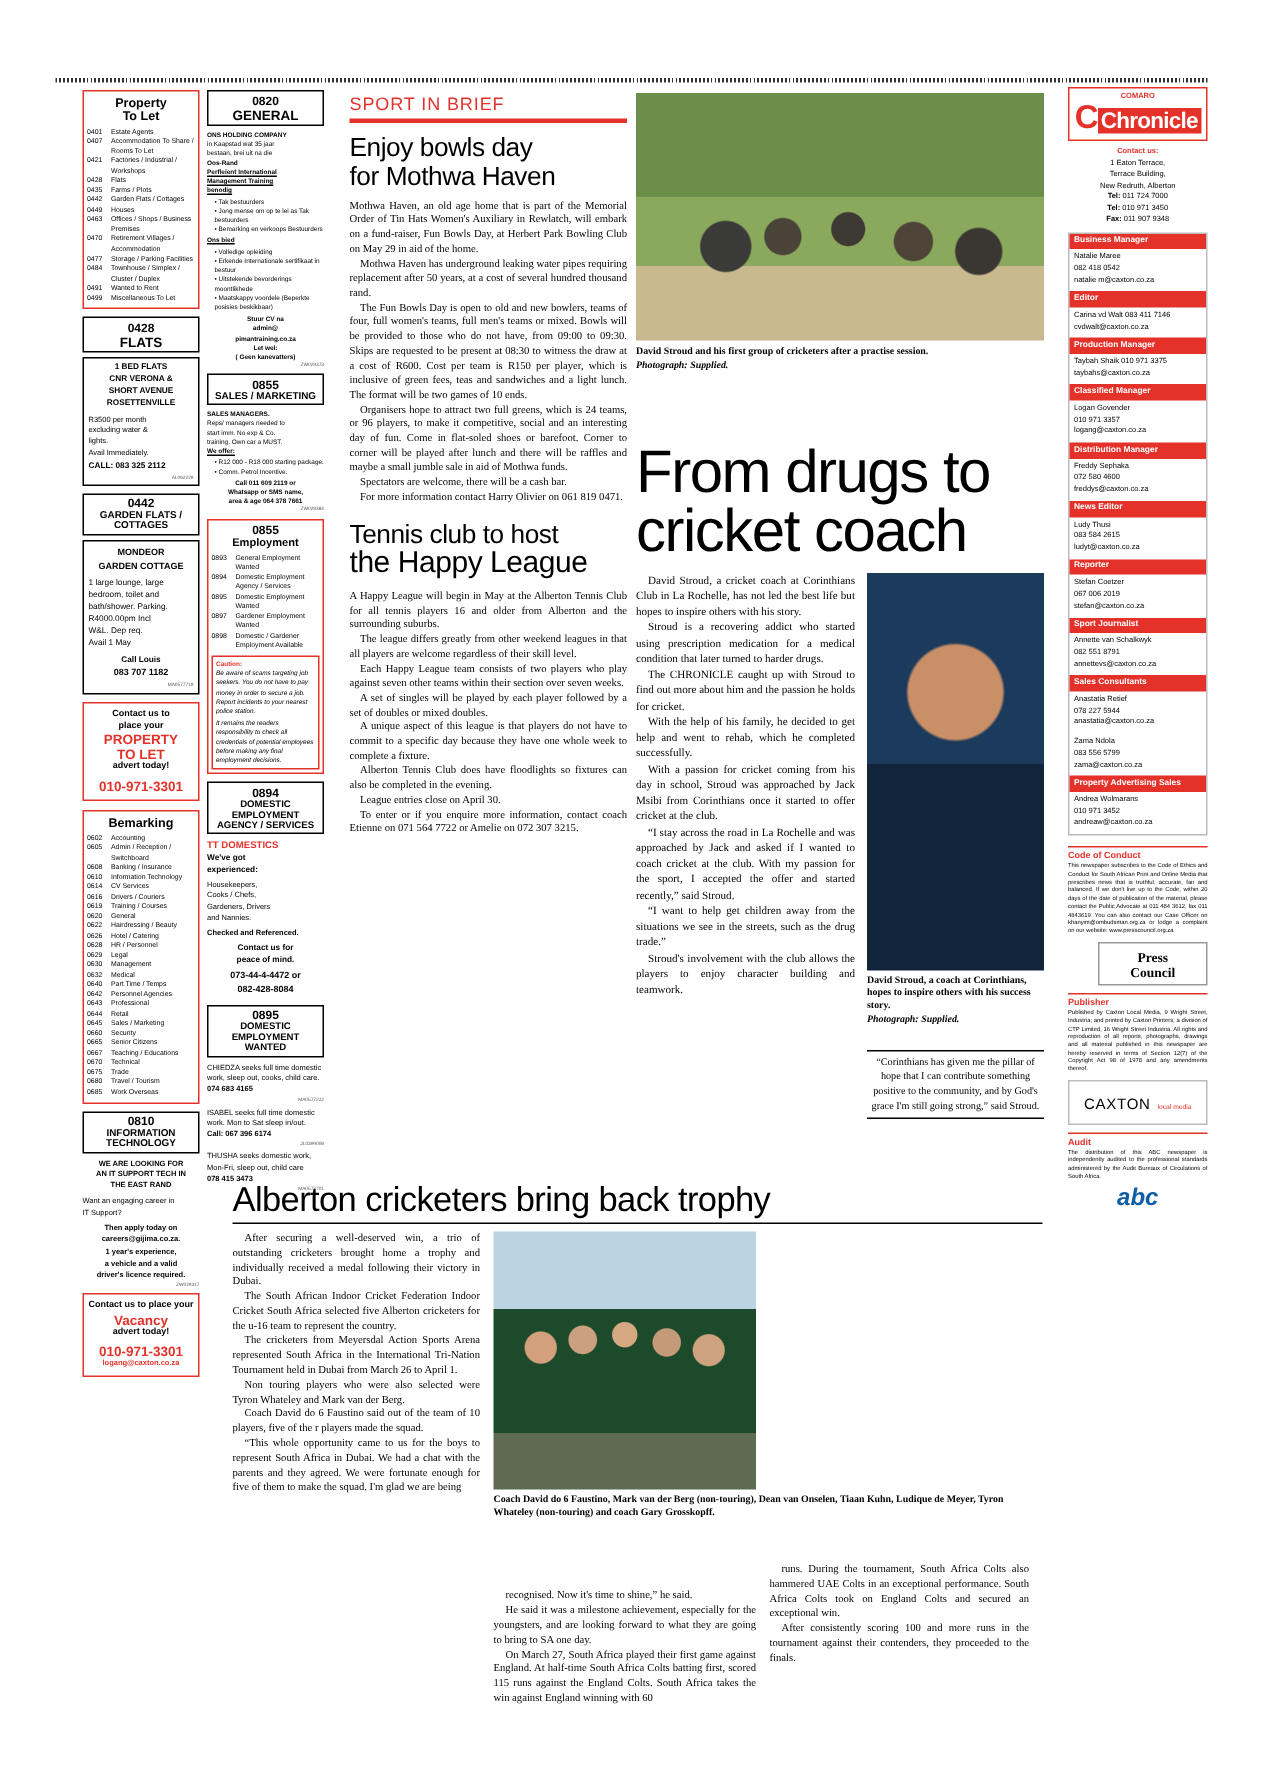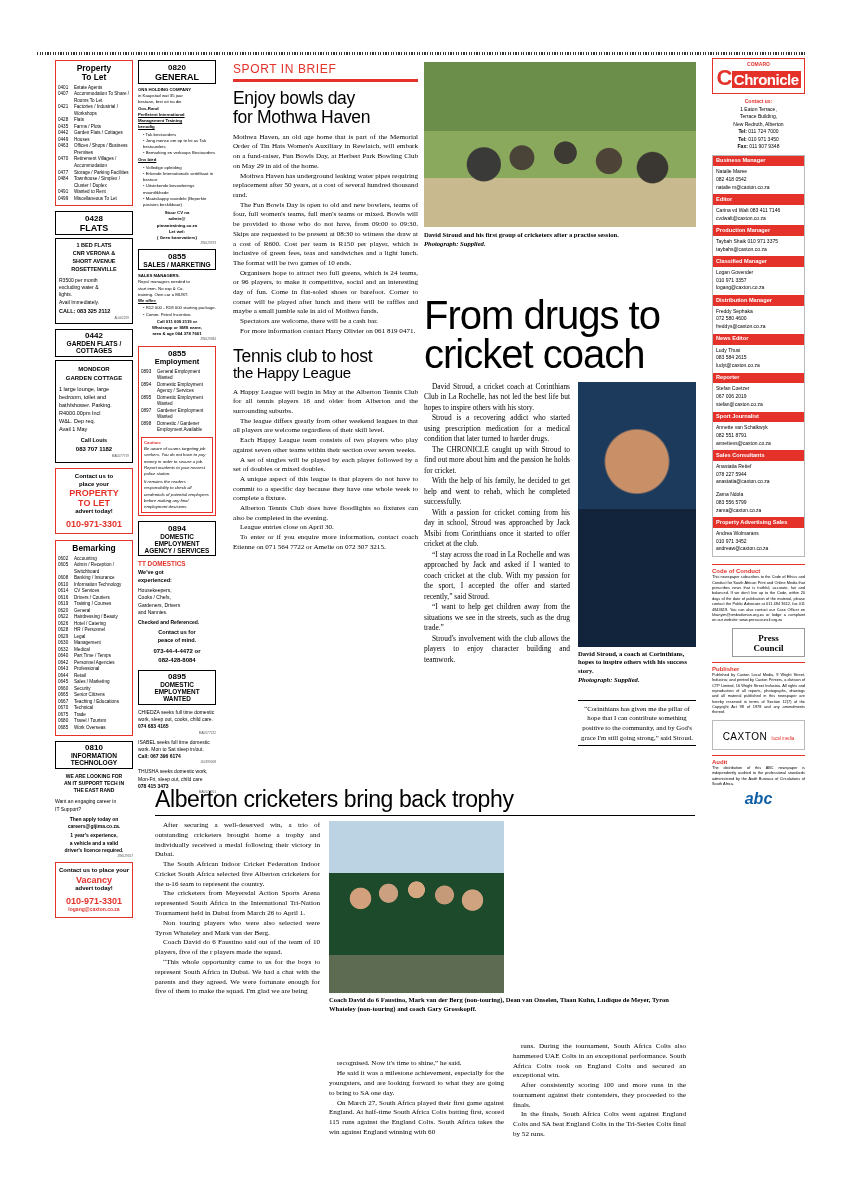--- a/index.html
+++ b/index.html
@@ -516,21 +516,21 @@
     <div class="body-serif" id="sib1-body">
         <p class="noind">Mothwa Haven, an old age home that is part of the Memorial Order of Tin Hats Women's Auxiliary in Rewlatch, will embark on a fund-raiser, Fun Bowls Day, at Herbert Park Bowling Club on May 29 in aid of the home.</p>
         <p>Mothwa Haven has underground leaking water pipes requiring replacement after 50 years, at a cost of several hundred thousand rand.</p>
         <p>The Fun Bowls Day is open to old and new bowlers, teams of four, full women's teams, full men's teams or mixed. Bowls will be provided to those who do not have, from 09:00 to 09:30. Skips are requested to be present at 08:30 to witness the draw at a cost of R600. Cost per team is R150 per player, which is inclusive of green fees, teas and sandwiches and a light lunch. The format will be two games of 10 ends.</p>
         <p>Organisers hope to attract two full greens, which is 24 teams, or 96 players, to make it competitive, social and an interesting day of fun. Come in flat-soled shoes or barefoot. Corner to corner will be played after lunch and there will be raffles and maybe a small jumble sale in aid of Mothwa funds.</p>
         <p>Spectators are welcome, there will be a cash bar.</p>
         <p>For more information contact Harry Olivier on 061 819 0471.</p>
       </div>
 
     <div class="hl-sans" style="font-size:17.5px;margin-top:10px;">Tennis club to host</div>
-    <div class="hl-sans" style="font-size:15px;margin-bottom:6px;">the Happy League</div>
+    <div class="hl-sans" style="font-size:20px;margin-bottom:6px;">the Happy League</div>
     <div class="body-serif" id="sib2-body">
         <p class="noind">A Happy League will begin in May at the Alberton Tennis Club for all tennis players 16 and older from Alberton and the surrounding suburbs.</p>
         <p>The league differs greatly from other weekend leagues in that all players are welcome regardless of their skill level.</p>
         <p>Each Happy League team consists of two players who play against seven other teams within their section over seven weeks.</p>
         <p>A set of singles will be played by each player followed by a set of doubles or mixed doubles.</p>
         <p>A unique aspect of this league is that players do not have to commit to a specific day because they have one whole week to complete a fixture.</p>
         <p>Alberton Tennis Club does have floodlights so fixtures can also be completed in the evening.</p>
         <p>League entries close on April 30.</p>
         <p>To enter or if you enquire more information, contact coach Etienne on 071 564 7722 or Amelie on 072 307 3215.</p>
       </div>
@@ -587,21 +587,20 @@
         <div class="bot-body" id="bot-c2" style="margin-top:46px;">
             <p class="noind">recognised. Now it's time to shine,” he said.</p>
             <p>He said it was a milestone achievement, especially for the youngsters, and are looking forward to what they are going to bring to SA one day.</p>
             <p>On March 27, South Africa played their first game against England. At half-time South Africa Colts batting first, scored 115 runs against the England Colts. South Africa takes the win against England winning with 60</p>
           </div>
       </div>
       <div style="width:173px;flex:none;">
         <div class="bot-body" id="bot-c3" style="margin-top:221px;">
             <p class="noind">runs. During the tournament, South Africa Colts also hammered UAE Colts in an exceptional performance. South Africa Colts took on England Colts and secured an exceptional win.</p>
             <p>After consistently scoring 100 and more runs in the tournament against their contenders, they proceeded to the finals.</p>
-            <p>In the finals, South Africa Colts went against England Colts and SA beat England Colts in the Tri-Series Colts final by 52 runs.</p>
           </div>
       </div>
     </div>
   </div>
 
   <div id="rail">
     <div class="mast">
       <div class="mast-logo">
         <span class="sm">COMARO</span>
         <span style="font-size:22px;">C</span><span class="wordmark">Chronicle</span>

